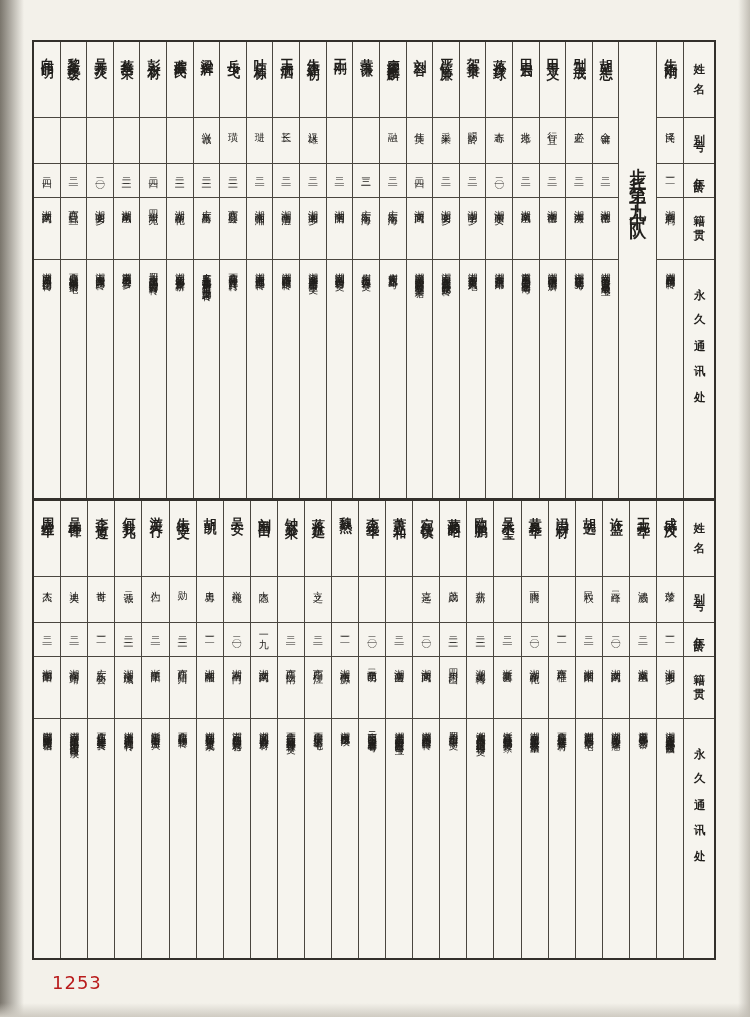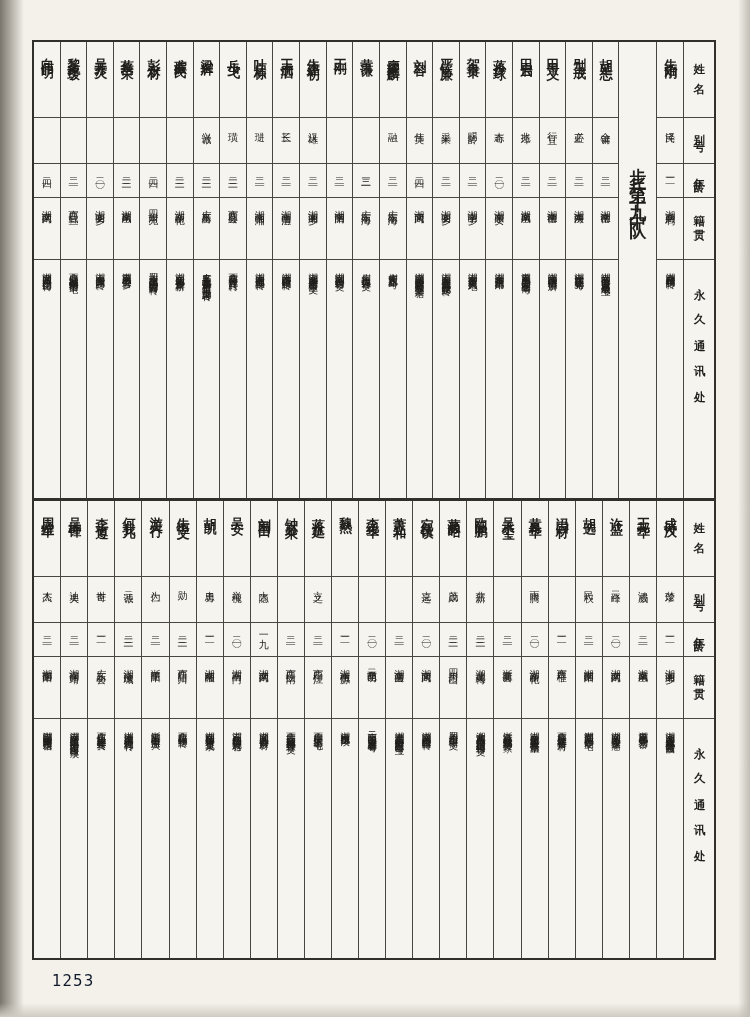--- a/index.html
+++ b/index.html
@@ -47,21 +47,21 @@
   .c-addr span{font-size:9.5px;letter-spacing:1px;line-height:12.5px;height:230px;margin-top:5px}
   .c-unit span{font-size:17px;font-weight:bold;letter-spacing:9px;margin-top:112px}
 
   .hdr span{font-weight:bold;font-size:11.5px}
   .c-name.hdr span{letter-spacing:20px;margin-top:12px}
   .c-alias.hdr span{letter-spacing:7px;margin-top:7px}
   .c-age.hdr span{letter-spacing:3px;margin-top:5px}
   .c-origin.hdr span{letter-spacing:14px;margin-top:8px}
   .c-addr.hdr span{letter-spacing:26px;margin-top:18px;height:auto;line-height:1}
 
-  .page-num{position:absolute;left:52px;top:972px;font-size:15px;color:#0f172a;letter-spacing:1px}
+  .page-num{position:absolute;left:52px;top:972px;font-size:18px;color:#b91c1c;letter-spacing:1px}
 </style>
 </head>
 <body>
 
 <div class="page">
   <div class="sheet">
     <div class="tbl top" id="tbl-top">
         <div class="col header-col">
           <div class="cell c-name hdr">
             <span>姓名</span>

